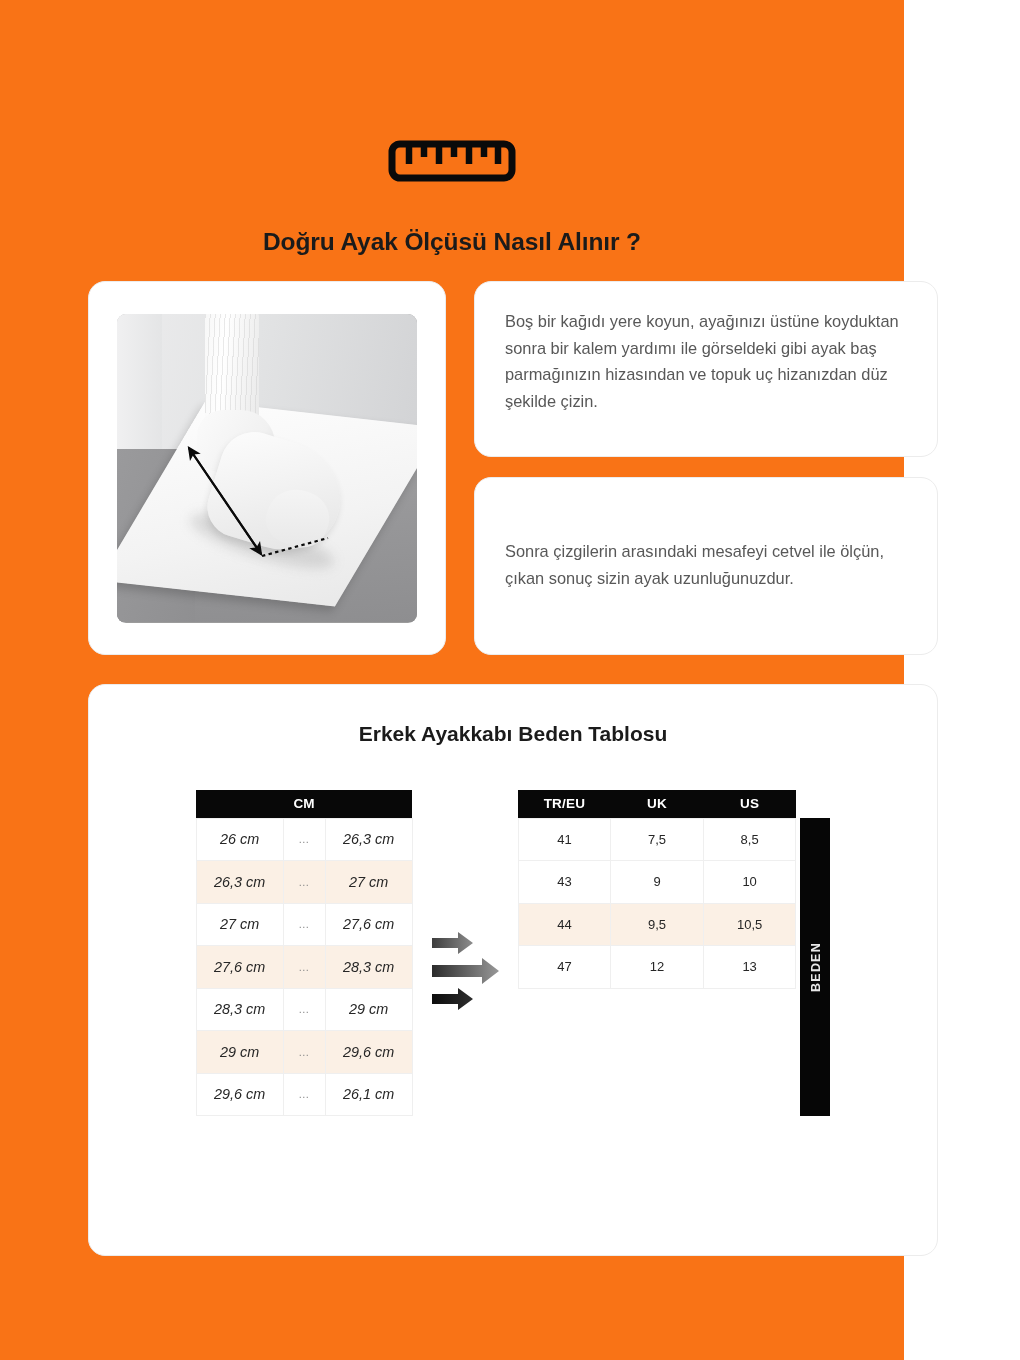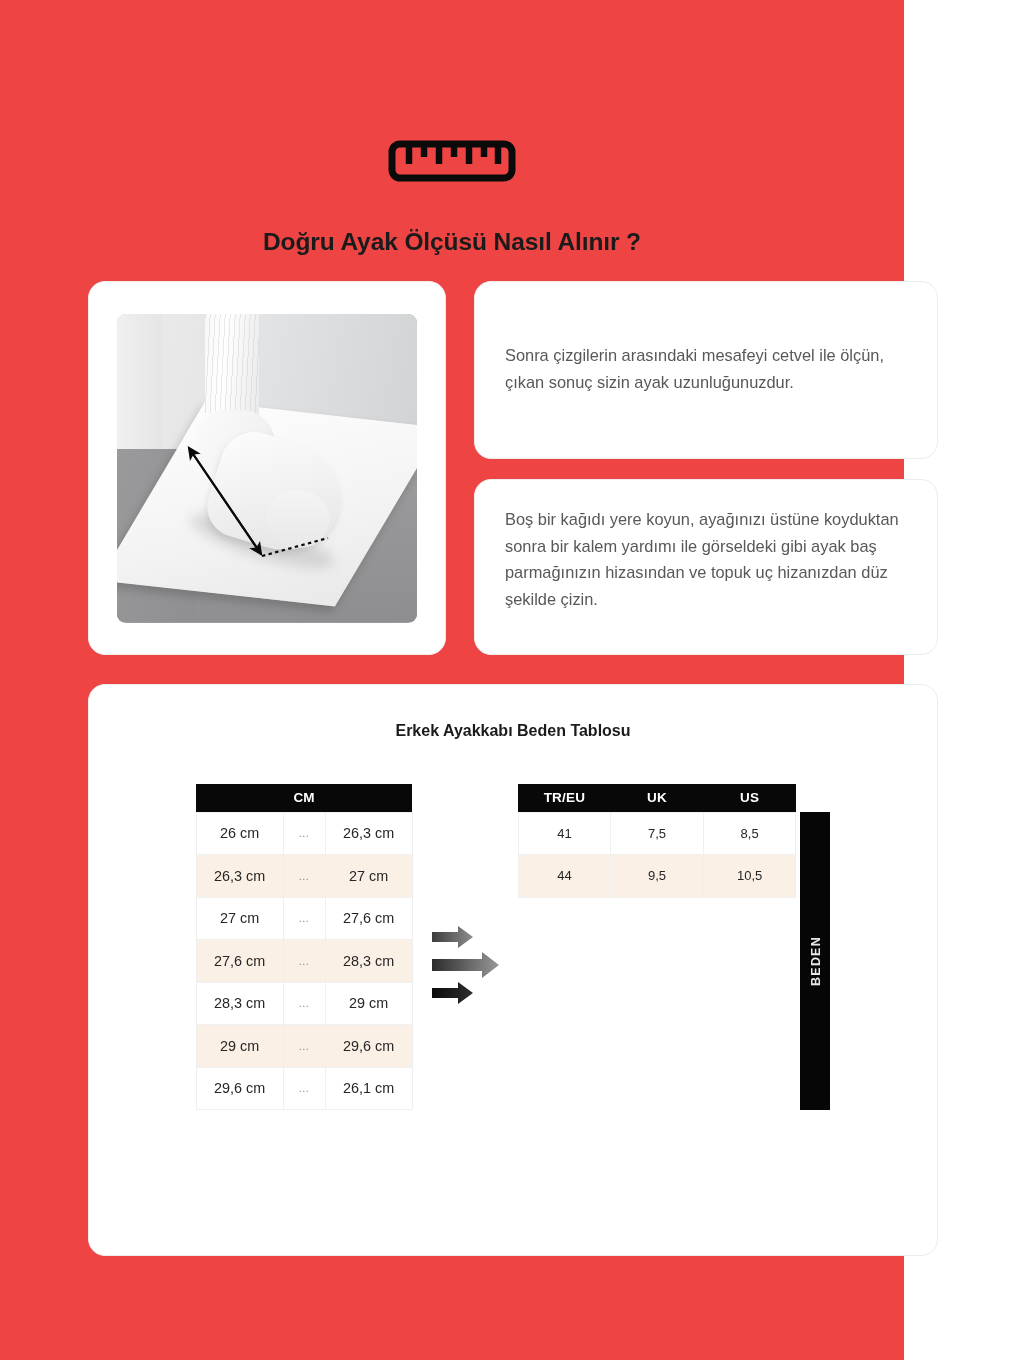--- a/index.html
+++ b/index.html
@@ -9,21 +9,21 @@
     height: 1360px;
     background: #ffffff;
     font-family: "Liberation Sans", sans-serif;
     overflow: hidden;
   }
 
   .page {
     position: relative;
     width: 904px;
     height: 1360px;
-    background: #ef4444;
+    background: #f97316;
   }
 
   
   .header {
     padding-top: 140px;
     text-align: center;
   }
 
   .ruler-icon-wrap {
     display: flex;
@@ -190,21 +190,21 @@
     width: 850px;
     height: 572px;
     border: 1px solid #ececec;
     border-radius: 17px;
     background: #ffffff;
   }
 
   .table-title {
     margin-top: 37px;
     text-align: center;
-    font-size: 16px;
+    font-size: 21px;
     font-weight: bold;
     color: #1b1b1b;
   }
 
   .tables-wrap {
     position: relative;
     margin-top: 44px;
     display: flex;
     justify-content: center;
     align-items: flex-start;
@@ -240,21 +240,21 @@
   
   .cm-table { width: 216px; }
   .cm-table .col-a { width: 87px; }
   .cm-table .col-dots { width: 42px; }
   .cm-table .col-b { width: 87px; }
   .cm-table td.dots {
     font-size: 11px;
     color: #8b8b8b;
     letter-spacing: 0.5px;
   }
-  .cm-table td.val { font-size: 14.4px; }
+  .cm-table td.val { font-size: 14.4px; font-style: italic; }
 
   
   .arrows {
     width: 97px;
     display: flex;
     align-items: center;
     justify-content: center;
     align-self: center;
     margin-top: 36px;
   }
@@ -331,25 +331,25 @@
             </marker>
           </defs>
           <line x1="144" y1="240" x2="72" y2="134" stroke="#0b0b0b" stroke-width="2.1" marker-end="url(#arwA)"></line>
           <line x1="72" y1="134" x2="144" y2="240" stroke="#0b0b0b" stroke-width="2.1" marker-end="url(#arwB)"></line>
           <line x1="145" y1="242" x2="211" y2="224" stroke="#0b0b0b" stroke-width="2.2" stroke-dasharray="3.4 3.4"></line>
         </svg>
       </div>
     </div>
 
     <div class="text-col">
+      <div class="card text-card-1">
+        <p class="body-text">Boş bir kağıdı yere koyun, ayağınızı üstüne koyduktan sonra bir kalem yardımı ile görseldeki gibi ayak baş parmağınızın hizasından ve topuk uç hizanızdan düz şekilde çizin.</p>
+      </div>
       <div class="card text-card-2">
         <p class="body-text">Sonra çizgilerin arasındaki mesafeyi cetvel ile ölçün, çıkan sonuç sizin ayak uzunluğunuzdur.</p>
-      </div>
-      <div class="card text-card-1">
-        <p class="body-text">Boş bir kağıdı yere koyun, ayağınızı üstüne koyduktan sonra bir kalem yardımı ile görseldeki gibi ayak baş parmağınızın hizasından ve topuk uç hizanızdan düz şekilde çizin.</p>
       </div>
     </div>
   </div>
 
   <div class="table-card">
     <h2 class="table-title">Erkek Ayakkabı Beden Tablosu</h2>
 
     <div class="tables-wrap">
 
       <table class="cm-table">
@@ -436,25 +436,35 @@
             <th>UK</th>
             <th>US</th>
           </tr>
         </thead>
         <tbody>
           <tr class="plain">
             <td>41</td>
             <td>7,5</td>
             <td>8,5</td>
           </tr>
+          <tr class="plain">
+            <td>43</td>
+            <td>9</td>
+            <td>10</td>
+          </tr>
           <tr class="alt">
             <td>44</td>
             <td>9,5</td>
             <td>10,5</td>
           </tr>
+          <tr class="plain">
+            <td>47</td>
+            <td>12</td>
+            <td>13</td>
+          </tr>
         </tbody>
       </table>
 
       <div class="beden-col">
         <span class="beden-label">BEDEN</span>
       </div>
 
     </div>
   </div>
 

